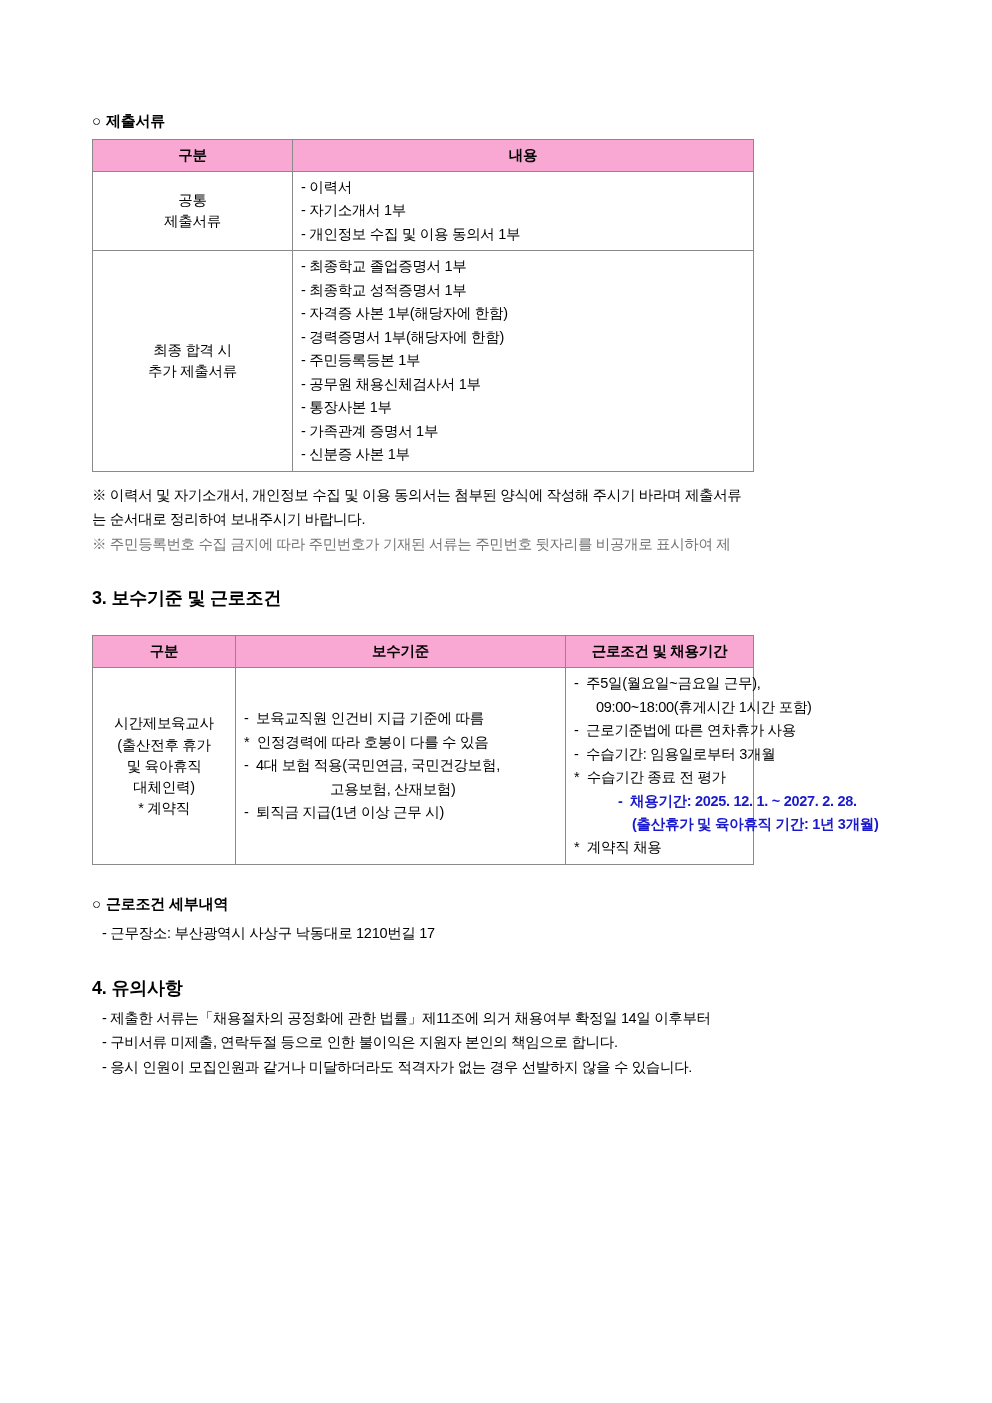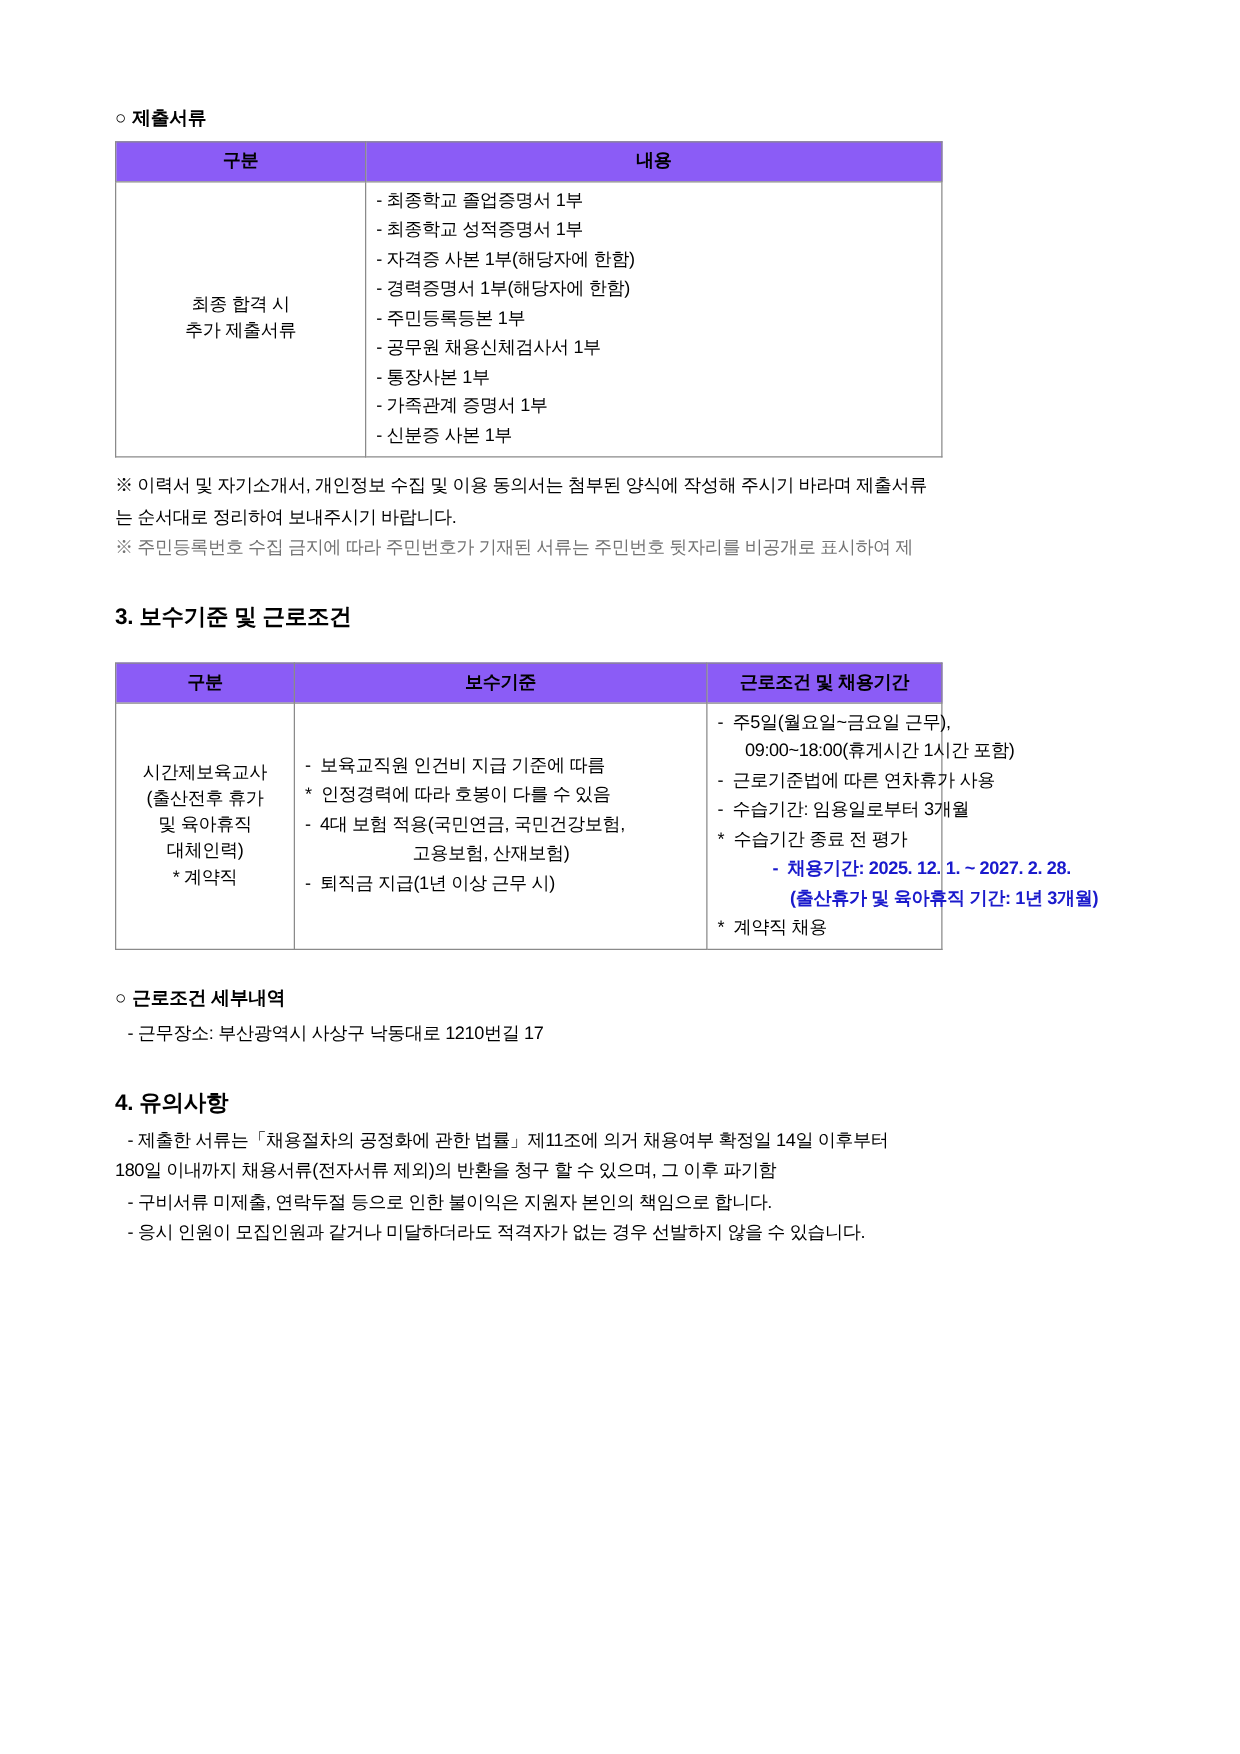--- a/index.html
+++ b/index.html
@@ -14,21 +14,21 @@
     color: #000000;
     font-size: 14.5px;
     line-height: 1.45;
     -webkit-font-smoothing: antialiased;
   }
   .page {
     position: relative;
     width: 832px;
     min-height: 1403px;
     box-sizing: border-box;
-    padding: 84px 78px 40px 92px;
+    padding: 110px 78px 40px 92px;
   }
 
   
   .circ-heading {
     font-weight: bold;
     font-size: 15px;
     margin: 0 0 7px 0;
     letter-spacing: -0.2px;
   }
   .circ-heading .mark {
@@ -50,21 +50,21 @@
   }
   table.doc-table th,
   table.doc-table td {
     border: 1px solid #8a8a8a;
     padding: 4px 8px;
     vertical-align: middle;
     font-size: 14.5px;
     letter-spacing: -0.3px;
   }
   table.doc-table th {
-    background: #8b5cf6;
+    background: #f9a8d4;
     text-align: center;
     font-weight: bold;
     padding: 5px 6px;
   }
   td.center {
     text-align: center;
   }
   td.list-cell {
     padding-top: 7px;
     padding-bottom: 7px;
@@ -141,20 +141,31 @@
           <col class="c1">
           <col class="c2">
         </colgroup>
       <thead>
         <tr>
           <th>구분</th>
           <th>내용</th>
         </tr>
       </thead>
       <tbody>
+        <tr>
+          <td class="center">
+            <div class="cell-line">공통</div>
+            <div class="cell-line">제출서류</div>
+          </td>
+          <td class="list-cell">
+            <div class="li">- 이력서</div>
+            <div class="li">- 자기소개서 1부</div>
+            <div class="li">- 개인정보 수집 및 이용 동의서 1부</div>
+          </td>
+        </tr>
         <tr>
           <td class="center">
             <div class="cell-line">최종 합격 시</div>
             <div class="cell-line">추가 제출서류</div>
           </td>
           <td class="list-cell">
             <div class="li">- 최종학교 졸업증명서 1부</div>
             <div class="li">- 최종학교 성적증명서 1부</div>
             <div class="li">- 자격증 사본 1부(해당자에 한함)</div>
             <div class="li">- 경력증명서 1부(해당자에 한함)</div>
@@ -234,18 +245,17 @@
       <span class="mark">○</span><span>근로조건 세부내역</span>
     </p>
     <p class="bullet-line">-  근무장소: 부산광역시 사상구 낙동대로 1210번길 17</p>
   </div>
 
   <div class="spacer-lg"></div>
 
   <div>
     <p class="num-heading">4. 유의사항</p>
     <p class="para para-indent">-  제출한 서류는「채용절차의 공정화에 관한 법률」제11조에 의거 채용여부 확정일 14일 이후부터</p>
-    <p class="para">180일 이내까지 채용서류(전자서류 제외)의 반환을 청구 할 수 있으며, 그 이후 파기함</p>
     <p class="para para-indent">-  구비서류 미제출, 연락두절 등으로 인한 불이익은 지원자 본인의 책임으로 합니다.</p>
     <p class="para para-indent">-  응시 인원이 모집인원과 같거나 미달하더라도 적격자가 없는 경우 선발하지 않을 수 있습니다.</p>
   </div>
 
 </div>
 
 </body></html>

